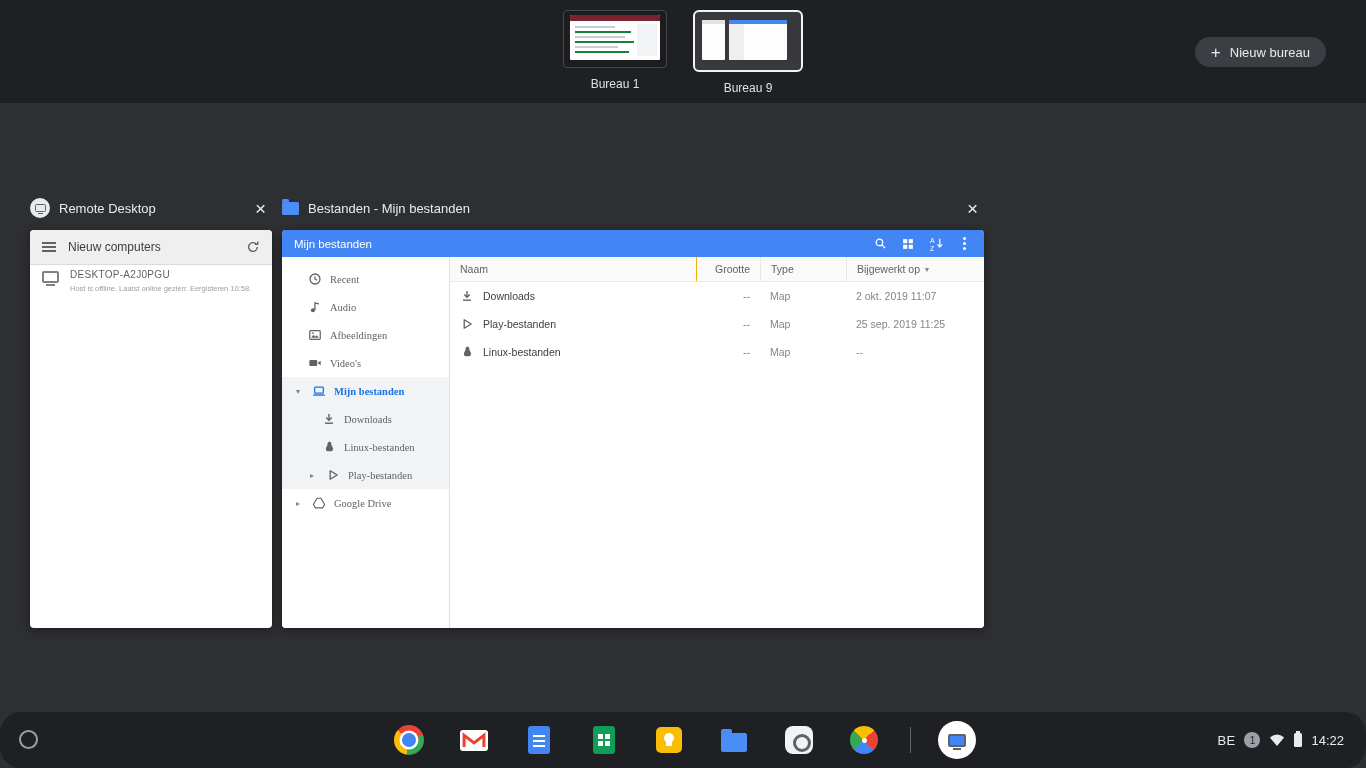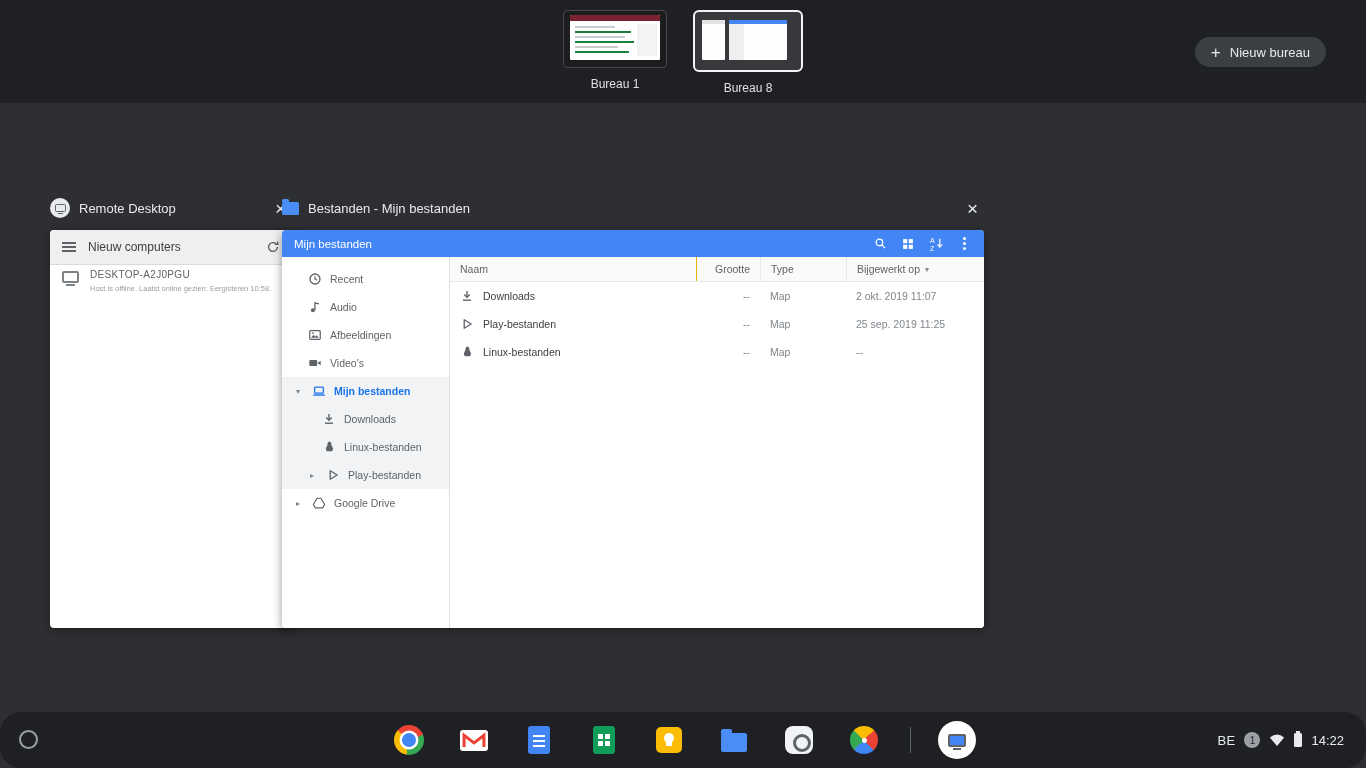--- a/index.html
+++ b/index.html
@@ -38,21 +38,21 @@
   .new-desk .plus-glyph { font-size:17px; line-height:1; color:#e8eaed; }
 
   
   .win { position:absolute; }
   .win-titlebar { display:flex; align-items:center; gap:9px; height:28px; margin-bottom:8px; }
   .win-title { color:#e8eaed; font-size:13px; white-space:nowrap; }
   .win-close { margin-left:auto; background:none; border:none; color:#e8eaed; font-size:19px; line-height:1;
                cursor:pointer; padding:0 6px; font-family:inherit; }
   .win-body { border-radius:4px; overflow:hidden; box-shadow:0 2px 10px rgba(0,0,0,.4); background:#fff; }
 
-  .win-remote { left:30px; top:194px; width:242px;margin-left:20px; }
+  .win-remote { left:30px; top:194px; width:242px; }
   .win-files  { left:282px; top:194px; width:702px; }
   .remote-body, .files-body { height:398px; }
 
   
   .app-circle { width:20px; height:20px; border-radius:50%; background:#e8eaed; display:flex;
                 align-items:center; justify-content:center; flex:0 0 auto; }
   .mini-monitor { width:11px; height:8px; border:1.5px solid #5f6368; border-radius:1.5px; position:relative; }
   .mini-monitor::after { content:""; position:absolute; left:2px; right:2px; bottom:-3px; height:1.5px; background:#5f6368; }
 
   .crd-toolbar { height:35px; background:#efefef; border-bottom:1px solid #dadada;
@@ -82,21 +82,21 @@
 
   .files-main { flex:1; display:flex; min-height:0; }
   .files-sidebar { width:168px; background:#fff; border-right:1px solid #e0e0e0; padding-top:8px;
                    font-size:10.5px; color:#5f6368; }
   .nav-row { height:28px; display:flex; align-items:center; gap:8px; padding-left:26px; cursor:pointer; }
   .nav-row.parent { padding-left:10px; }
   .nav-row.child { padding-left:40px; }
   .nav-row.child-chev { padding-left:24px; }
   .chev { width:12px; flex:0 0 12px; font-size:8px; color:#80868b; text-align:center; }
   .nav-ic { width:14px; height:14px; flex:0 0 14px; color:#5f6368; display:flex; align-items:center; justify-content:center; }
-  .nav-label { white-space:nowrap; }
+  .nav-label { white-space:nowrap;font-family:Liberation Serif, serif; }
   .nav-group { background:#f1f3f4; }
   .nav-row.selected .nav-label { color:#1a73e8; font-weight:bold; }
   .nav-row.selected .nav-ic { color:#1a73e8; }
 
   .files-content { flex:1; background:#fff; display:flex; flex-direction:column; font-size:10.5px; }
   .t-head { display:flex; height:25px; align-items:stretch; color:#5f6368; background:#fafafa;
             border-bottom:1px solid #e8e8e8; flex:0 0 25px; }
   .th { display:flex; align-items:center; padding:9px 10px; cursor:pointer; }
   .th-naam { flex:1; }
   .th-grootte { width:64px; justify-content:flex-end; border-left:1px solid #eab308; }
@@ -195,21 +195,21 @@
             <span class="t1-side"></span>
           </span>
         </div>
         <div class="desk-label">Bureau 1</div>
       </div>
       <div class="desk active">
         <div class="desk-thumb t2">
           <span class="t2-w1"></span>
           <span class="t2-w2"></span>
         </div>
-        <div class="desk-label">Bureau 8</div>
+        <div class="desk-label">Bureau 9</div>
       </div>
     </div>
     <button class="new-desk">
       <span class="plus-glyph">+</span>
       <span>Nieuw bureau</span>
     </button>
   </header>
 
   <section class="win win-remote">
     <div class="win-titlebar">

